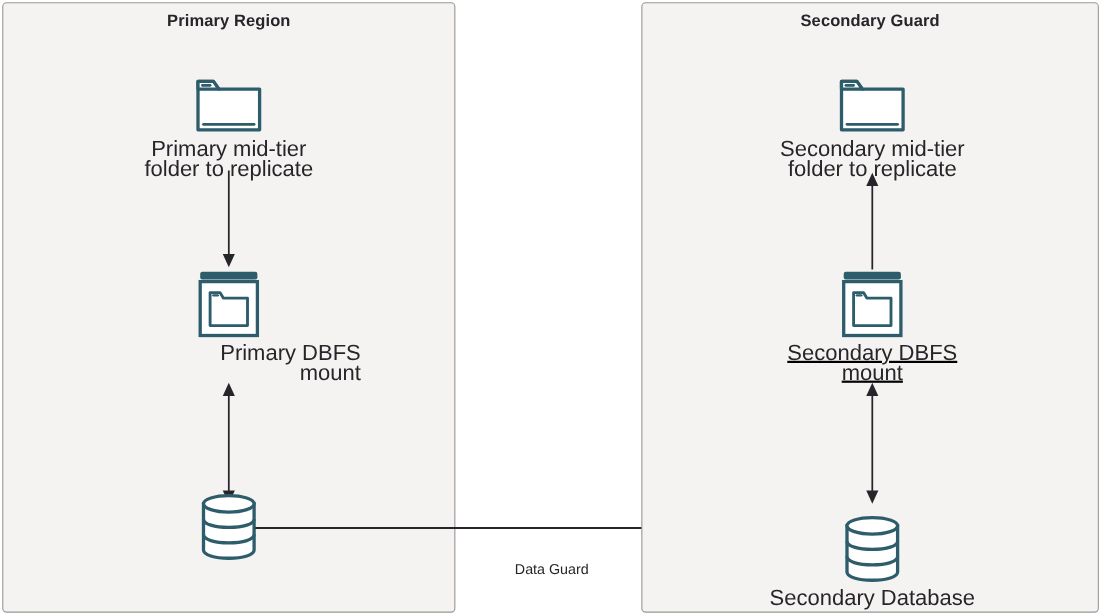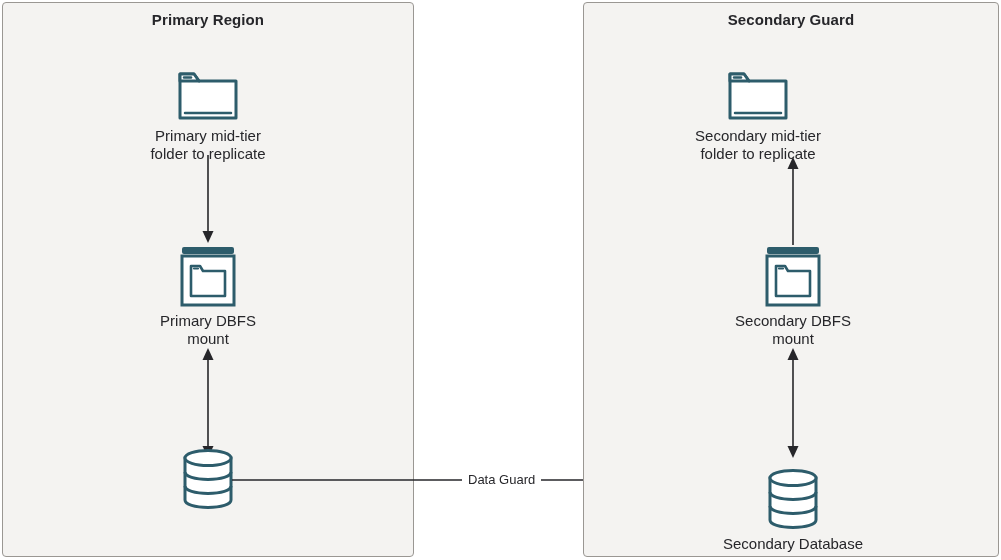--- a/index.html
+++ b/index.html
@@ -50,37 +50,38 @@
     text-align: center;
   }
   .node .icon-wrap {
     display: flex;
     justify-content: center;
     align-items: flex-end;
     height: 62px;
   }
   .node .node-label {
     margin-top: 5px;
-    font-size: 15px;
+    font-size: 20px;
     line-height: 18px;
     color: #26262a;
     white-space: pre-line;
   }
 
   .connector {
     position: absolute;
   }
 
   .edge-label {
     position: absolute;
     font-size: 13px;
     color: #26262a;
     background: #ffffff;
     padding: 0 6px;
     white-space: nowrap;
+    margin-top: 38px;
   }
 
   svg { display: block; overflow: visible; }
 </style>
 </head>
 <body>
 
 <div id="canvas">
 
   <div class="region-box" id="region-primary">
@@ -100,21 +101,21 @@
 folder to replicate</div>
   </div>
 
   <div class="connector" style="left:183px; top:155px;">
     <svg width="50" height="90" viewBox="0 0 50 90">
       <line x1="25" y1="0" x2="25" y2="80" stroke="#26262a" stroke-width="1.6"></line>
       <path d="M25 88 L19.5 76 L30.5 76 Z" fill="#26262a"></path>
     </svg>
   </div>
 
-  <div class="node" style="left:88px; top:245px;">
+  <div class="node" style="left:88px; top:245px;text-align:right;">
     <div class="icon-wrap">
       <svg width="60" height="62" viewBox="0 0 60 62" aria-hidden="true">
         <rect x="4" y="2" width="52" height="7" rx="2" fill="#2d5c6b"></rect>
         <rect x="4" y="11" width="52" height="49" fill="#ffffff" stroke="#2d5c6b" stroke-width="3"></rect>
         <path d="M13 26 L13 51 L47 51 L47 26 L25 26 L22 21 L13 21 Z" fill="#ffffff" stroke="#2d5c6b" stroke-width="2.6" stroke-linejoin="round"></path>
         <line x1="16" y1="23.5" x2="20" y2="23.5" stroke="#2d5c6b" stroke-width="2.2" stroke-linecap="round"></line>
       </svg>
     </div>
     <div class="node-label">Primary DBFS
 mount</div>
@@ -144,41 +145,41 @@
       <line x1="0" y1="12" x2="528" y2="12" stroke="#26262a" stroke-width="1.6"></line>
       <path d="M537 12 L524 6 L524 18 Z" fill="#26262a"></path>
     </svg>
   </div>
   <div class="edge-label" style="left:462px; top:472px;">Data Guard</div>
 
   <div class="region-box" id="region-secondary">
     <div class="region-title">Secondary Guard</div>
   </div>
 
-  <div class="node" style="left:638px; top:60px;">
+  <div class="node" style="left:673px; top:60px;">
     <div class="icon-wrap">
       <svg width="62" height="52" viewBox="0 0 62 52" aria-hidden="true">
         <path d="M3 11 L3 48 L59 48 L59 11 L22 11 L17 4 L3 4 Z" fill="#ffffff" stroke="#2d5c6b" stroke-width="3" stroke-linejoin="round"></path>
         <path d="M3 11 L3 4 L17 4 L22 11 Z" fill="#ffffff" stroke="#2d5c6b" stroke-width="3" stroke-linejoin="round"></path>
         <line x1="7" y1="7.5" x2="14" y2="7.5" stroke="#2d5c6b" stroke-width="2.5" stroke-linecap="round"></line>
         <line x1="8" y1="43" x2="54" y2="43" stroke="#2d5c6b" stroke-width="2.5" stroke-linecap="round"></line>
       </svg>
     </div>
     <div class="node-label">Secondary mid-tier
 folder to replicate</div>
   </div>
 
   <div class="connector" style="left:768px; top:155px;">
     <svg width="50" height="90" viewBox="0 0 50 90">
       <line x1="25" y1="10" x2="25" y2="90" stroke="#26262a" stroke-width="1.6"></line>
       <path d="M25 2 L19.5 14 L30.5 14 Z" fill="#26262a"></path>
     </svg>
   </div>
 
-  <div class="node" style="left:673px; top:245px;">
+  <div class="node" style="left:673px; top:245px;text-decoration:underline;">
     <div class="icon-wrap">
       <svg width="60" height="62" viewBox="0 0 60 62" aria-hidden="true">
         <rect x="4" y="2" width="52" height="7" rx="2" fill="#2d5c6b"></rect>
         <rect x="4" y="11" width="52" height="49" fill="#ffffff" stroke="#2d5c6b" stroke-width="3"></rect>
         <path d="M13 26 L13 51 L47 51 L47 26 L25 26 L22 21 L13 21 Z" fill="#ffffff" stroke="#2d5c6b" stroke-width="2.6" stroke-linejoin="round"></path>
         <line x1="16" y1="23.5" x2="20" y2="23.5" stroke="#2d5c6b" stroke-width="2.2" stroke-linecap="round"></line>
       </svg>
     </div>
     <div class="node-label">Secondary DBFS
 mount</div>

